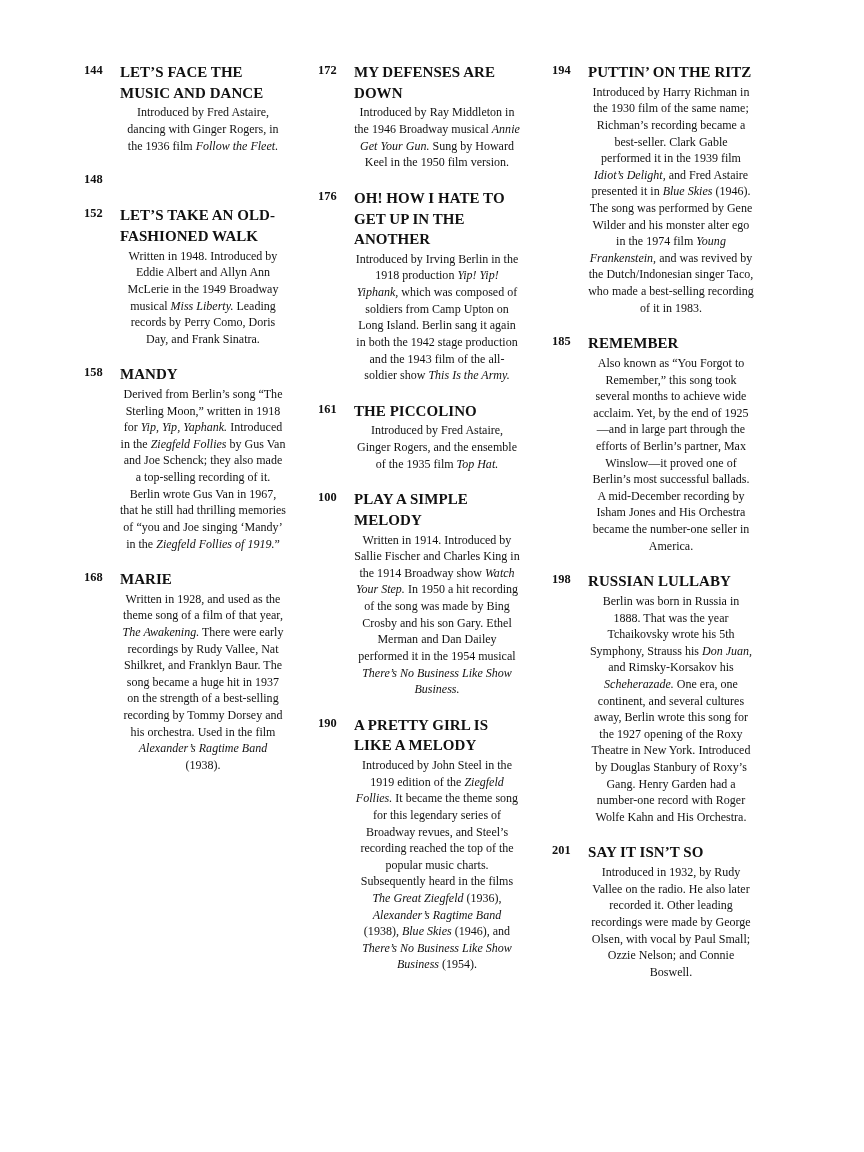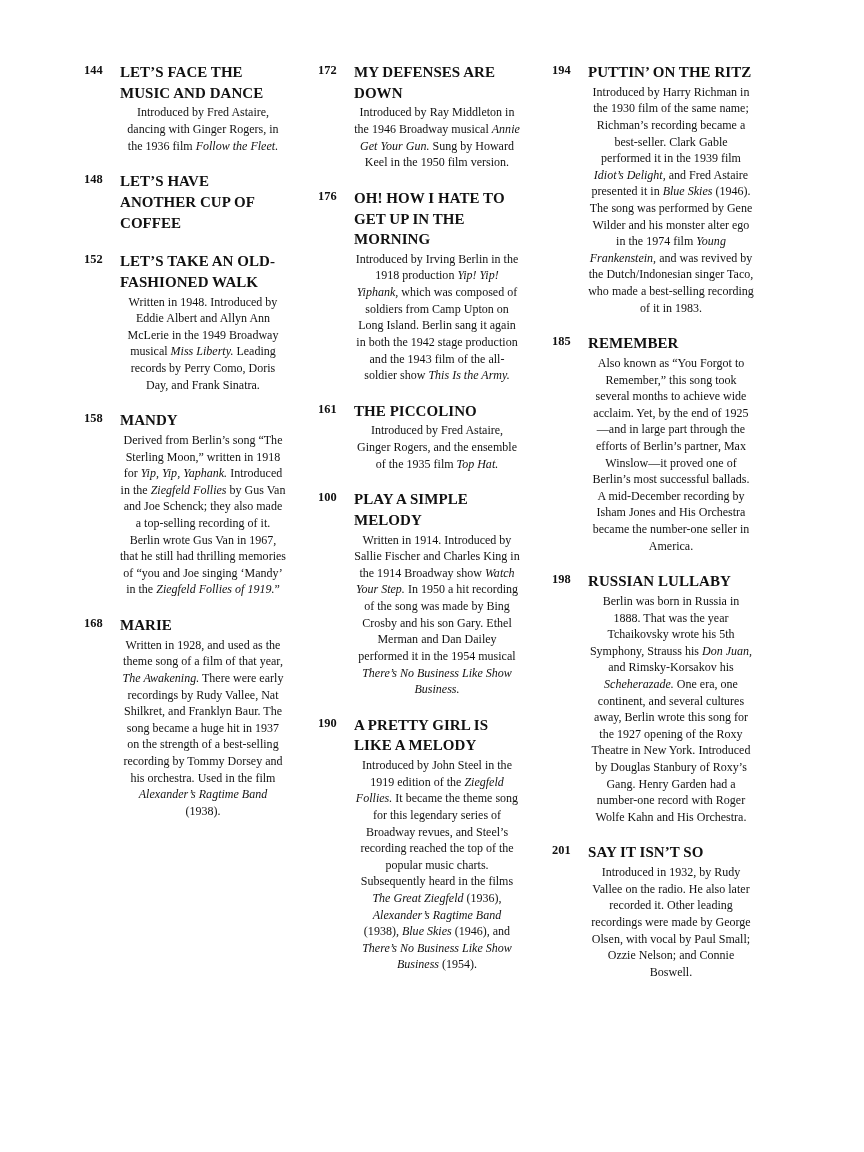--- a/index.html
+++ b/index.html
@@ -76,21 +76,20 @@
         <div class="entry">
           <div class="page-num">144</div>
           <div class="entry-body">
             <div class="entry-title">LET’S FACE THE MUSIC AND DANCE</div>
             <div class="entry-desc">Introduced by Fred Astaire, dancing with Ginger Rogers, in the 1936 film <i>Follow the Fleet.</i></div>
           </div>
         </div>
         <div class="entry">
           <div class="page-num">148</div>
           <div class="entry-body">
-            <div class="entry-title">LET’S HAVE ANOTHER CUP OF COFFEE</div>
           </div>
         </div>
         <div class="entry">
           <div class="page-num">152</div>
           <div class="entry-body">
             <div class="entry-title">LET’S TAKE AN OLD-FASHIONED WALK</div>
             <div class="entry-desc">Written in 1948. Introduced by Eddie Albert and Allyn Ann McLerie in the 1949 Broadway musical <i>Miss Liberty.</i> Leading records by Perry Como, Doris Day, and Frank Sinatra.</div>
           </div>
         </div>
         <div class="entry">
@@ -112,21 +111,21 @@
         <div class="entry">
           <div class="page-num">172</div>
           <div class="entry-body">
             <div class="entry-title">MY DEFENSES ARE DOWN</div>
             <div class="entry-desc">Introduced by Ray Middleton in the 1946 Broadway musical <i>Annie Get Your Gun.</i> Sung by Howard Keel in the 1950 film version.</div>
           </div>
         </div>
         <div class="entry">
           <div class="page-num">176</div>
           <div class="entry-body">
-            <div class="entry-title">OH! HOW I HATE TO GET UP IN THE MORNING</div>
+            <div class="entry-title">OH! HOW I HATE TO GET UP IN THE ANOTHER</div>
             <div class="entry-desc">Introduced by Irving Berlin in the 1918 production <i>Yip! Yip! Yiphank,</i> which was composed of soldiers from Camp Upton on Long Island. Berlin sang it again in both the 1942 stage production and the 1943 film of the all-soldier show <i>This Is the Army.</i></div>
           </div>
         </div>
         <div class="entry">
           <div class="page-num">161</div>
           <div class="entry-body">
             <div class="entry-title">THE PICCOLINO</div>
             <div class="entry-desc">Introduced by Fred Astaire, Ginger Rogers, and the ensemble of the 1935 film <i>Top Hat.</i></div>
           </div>
         </div>

